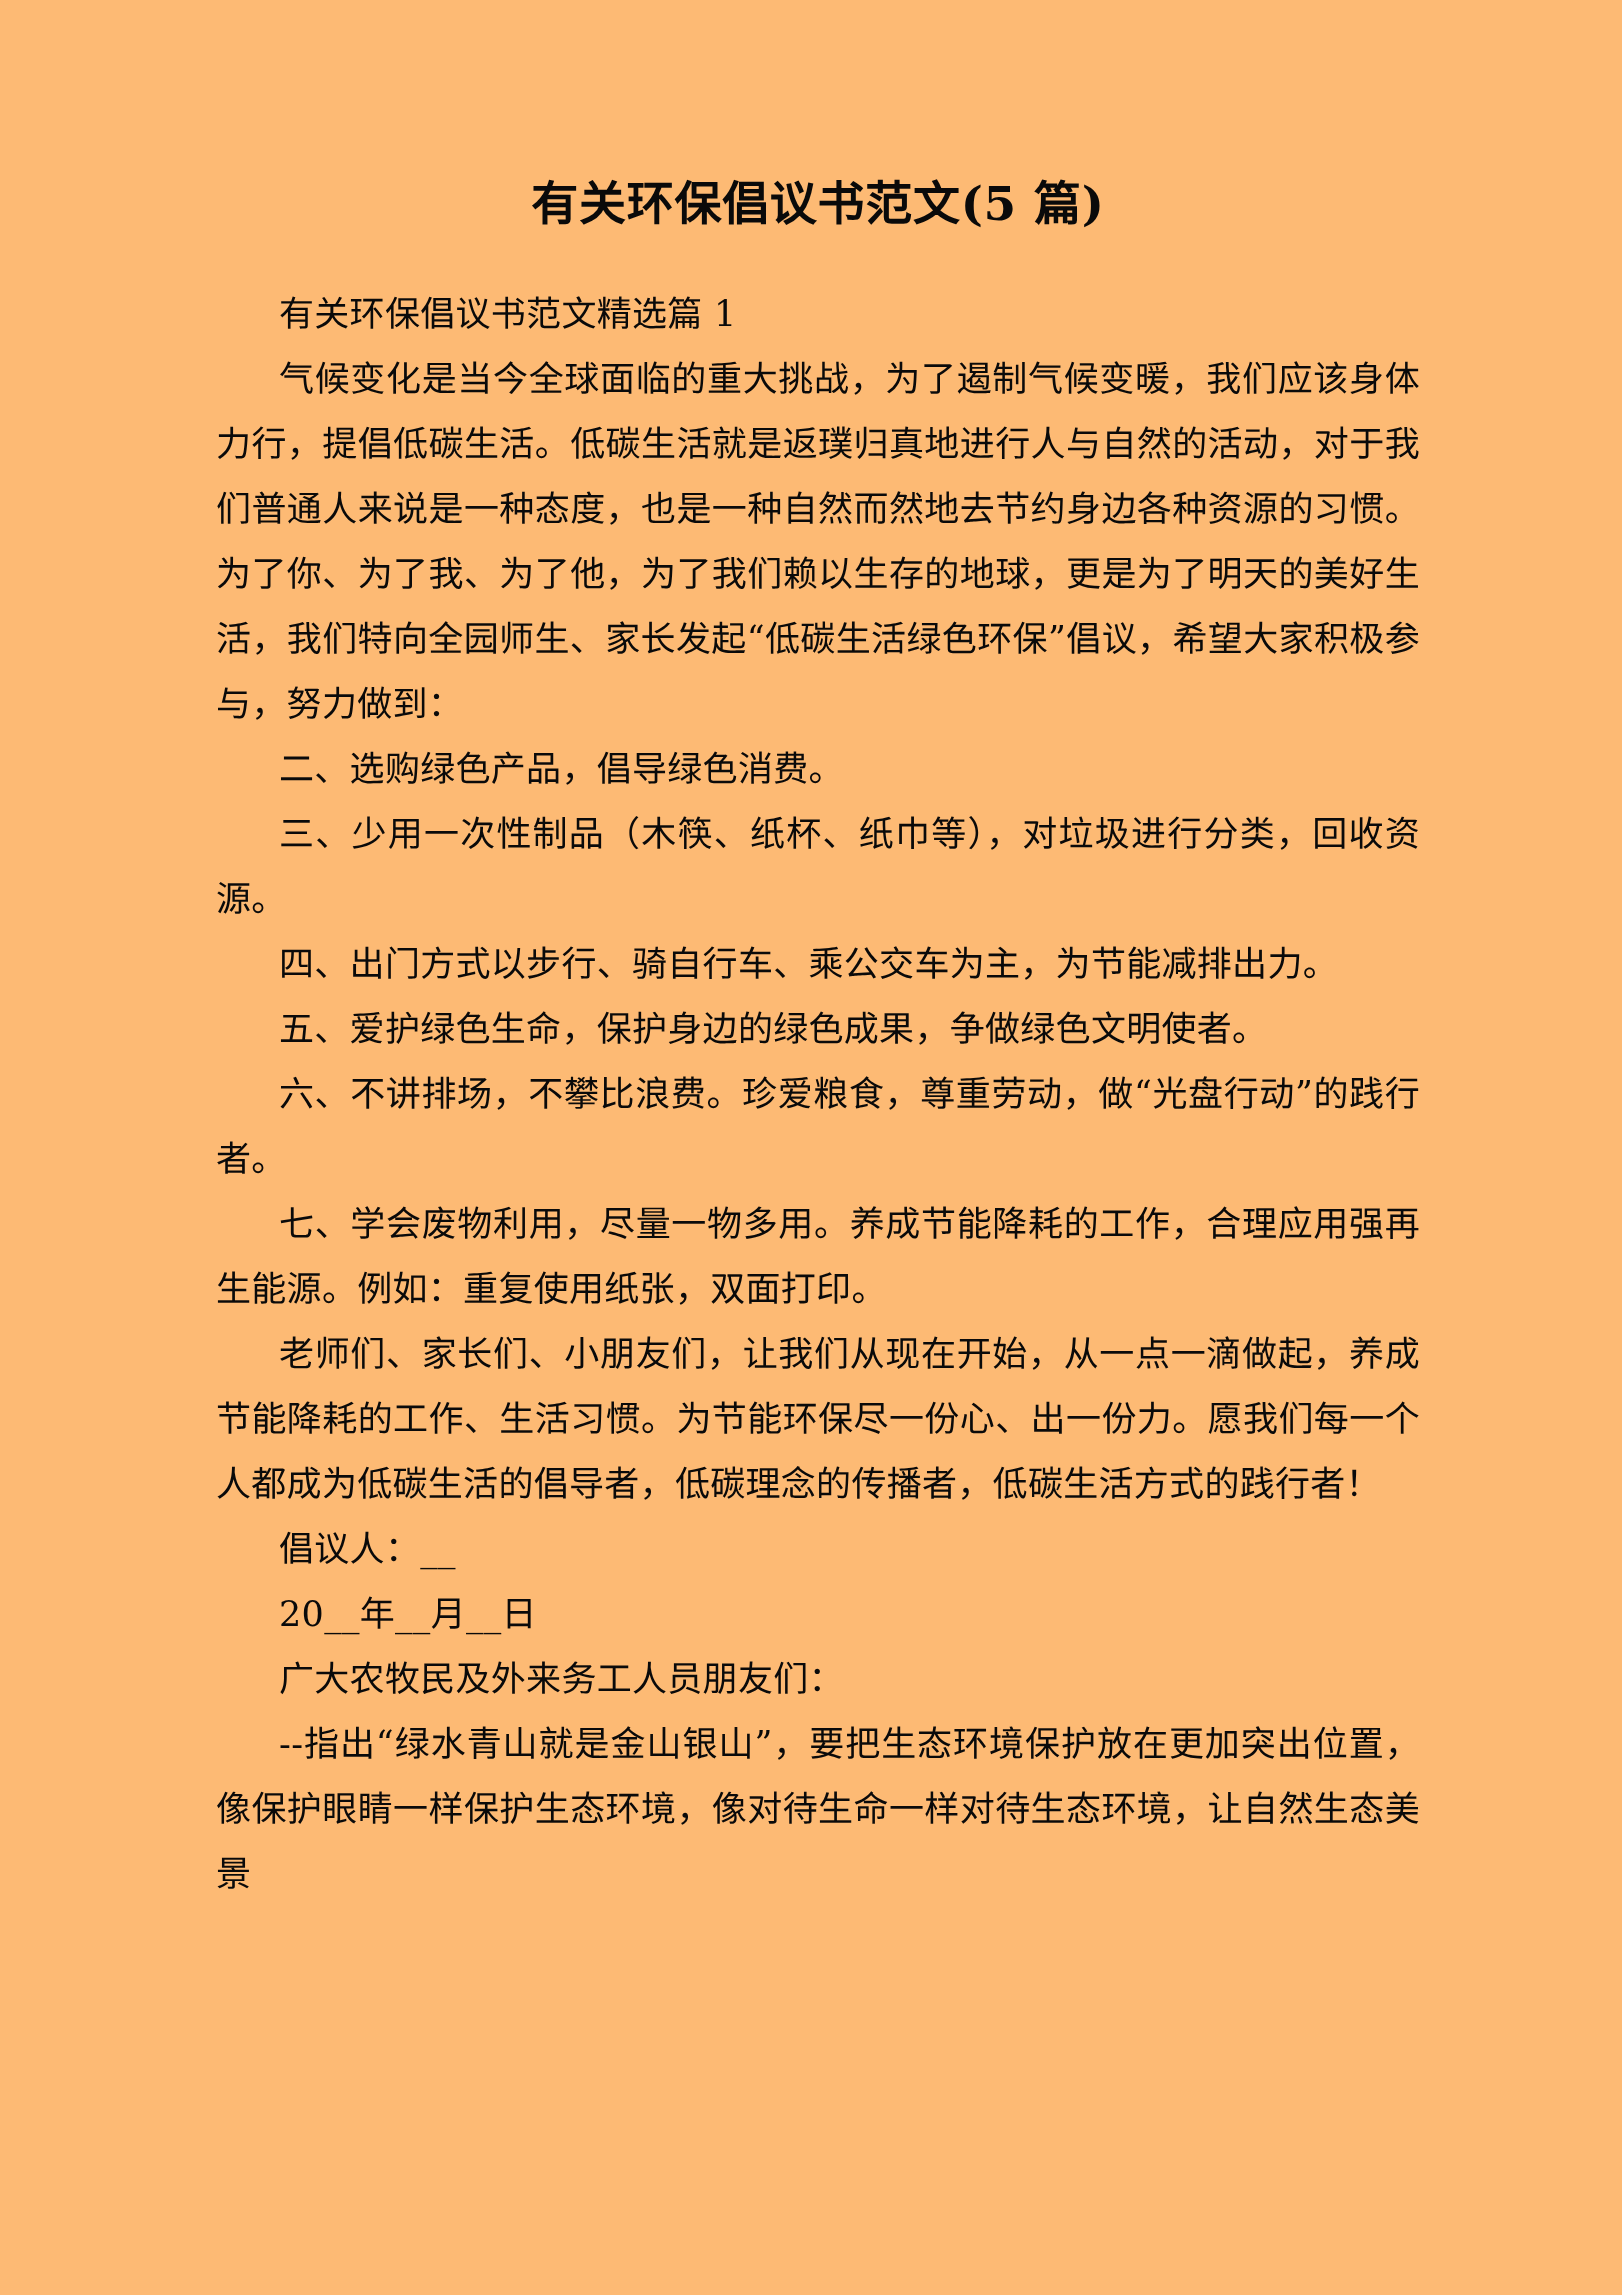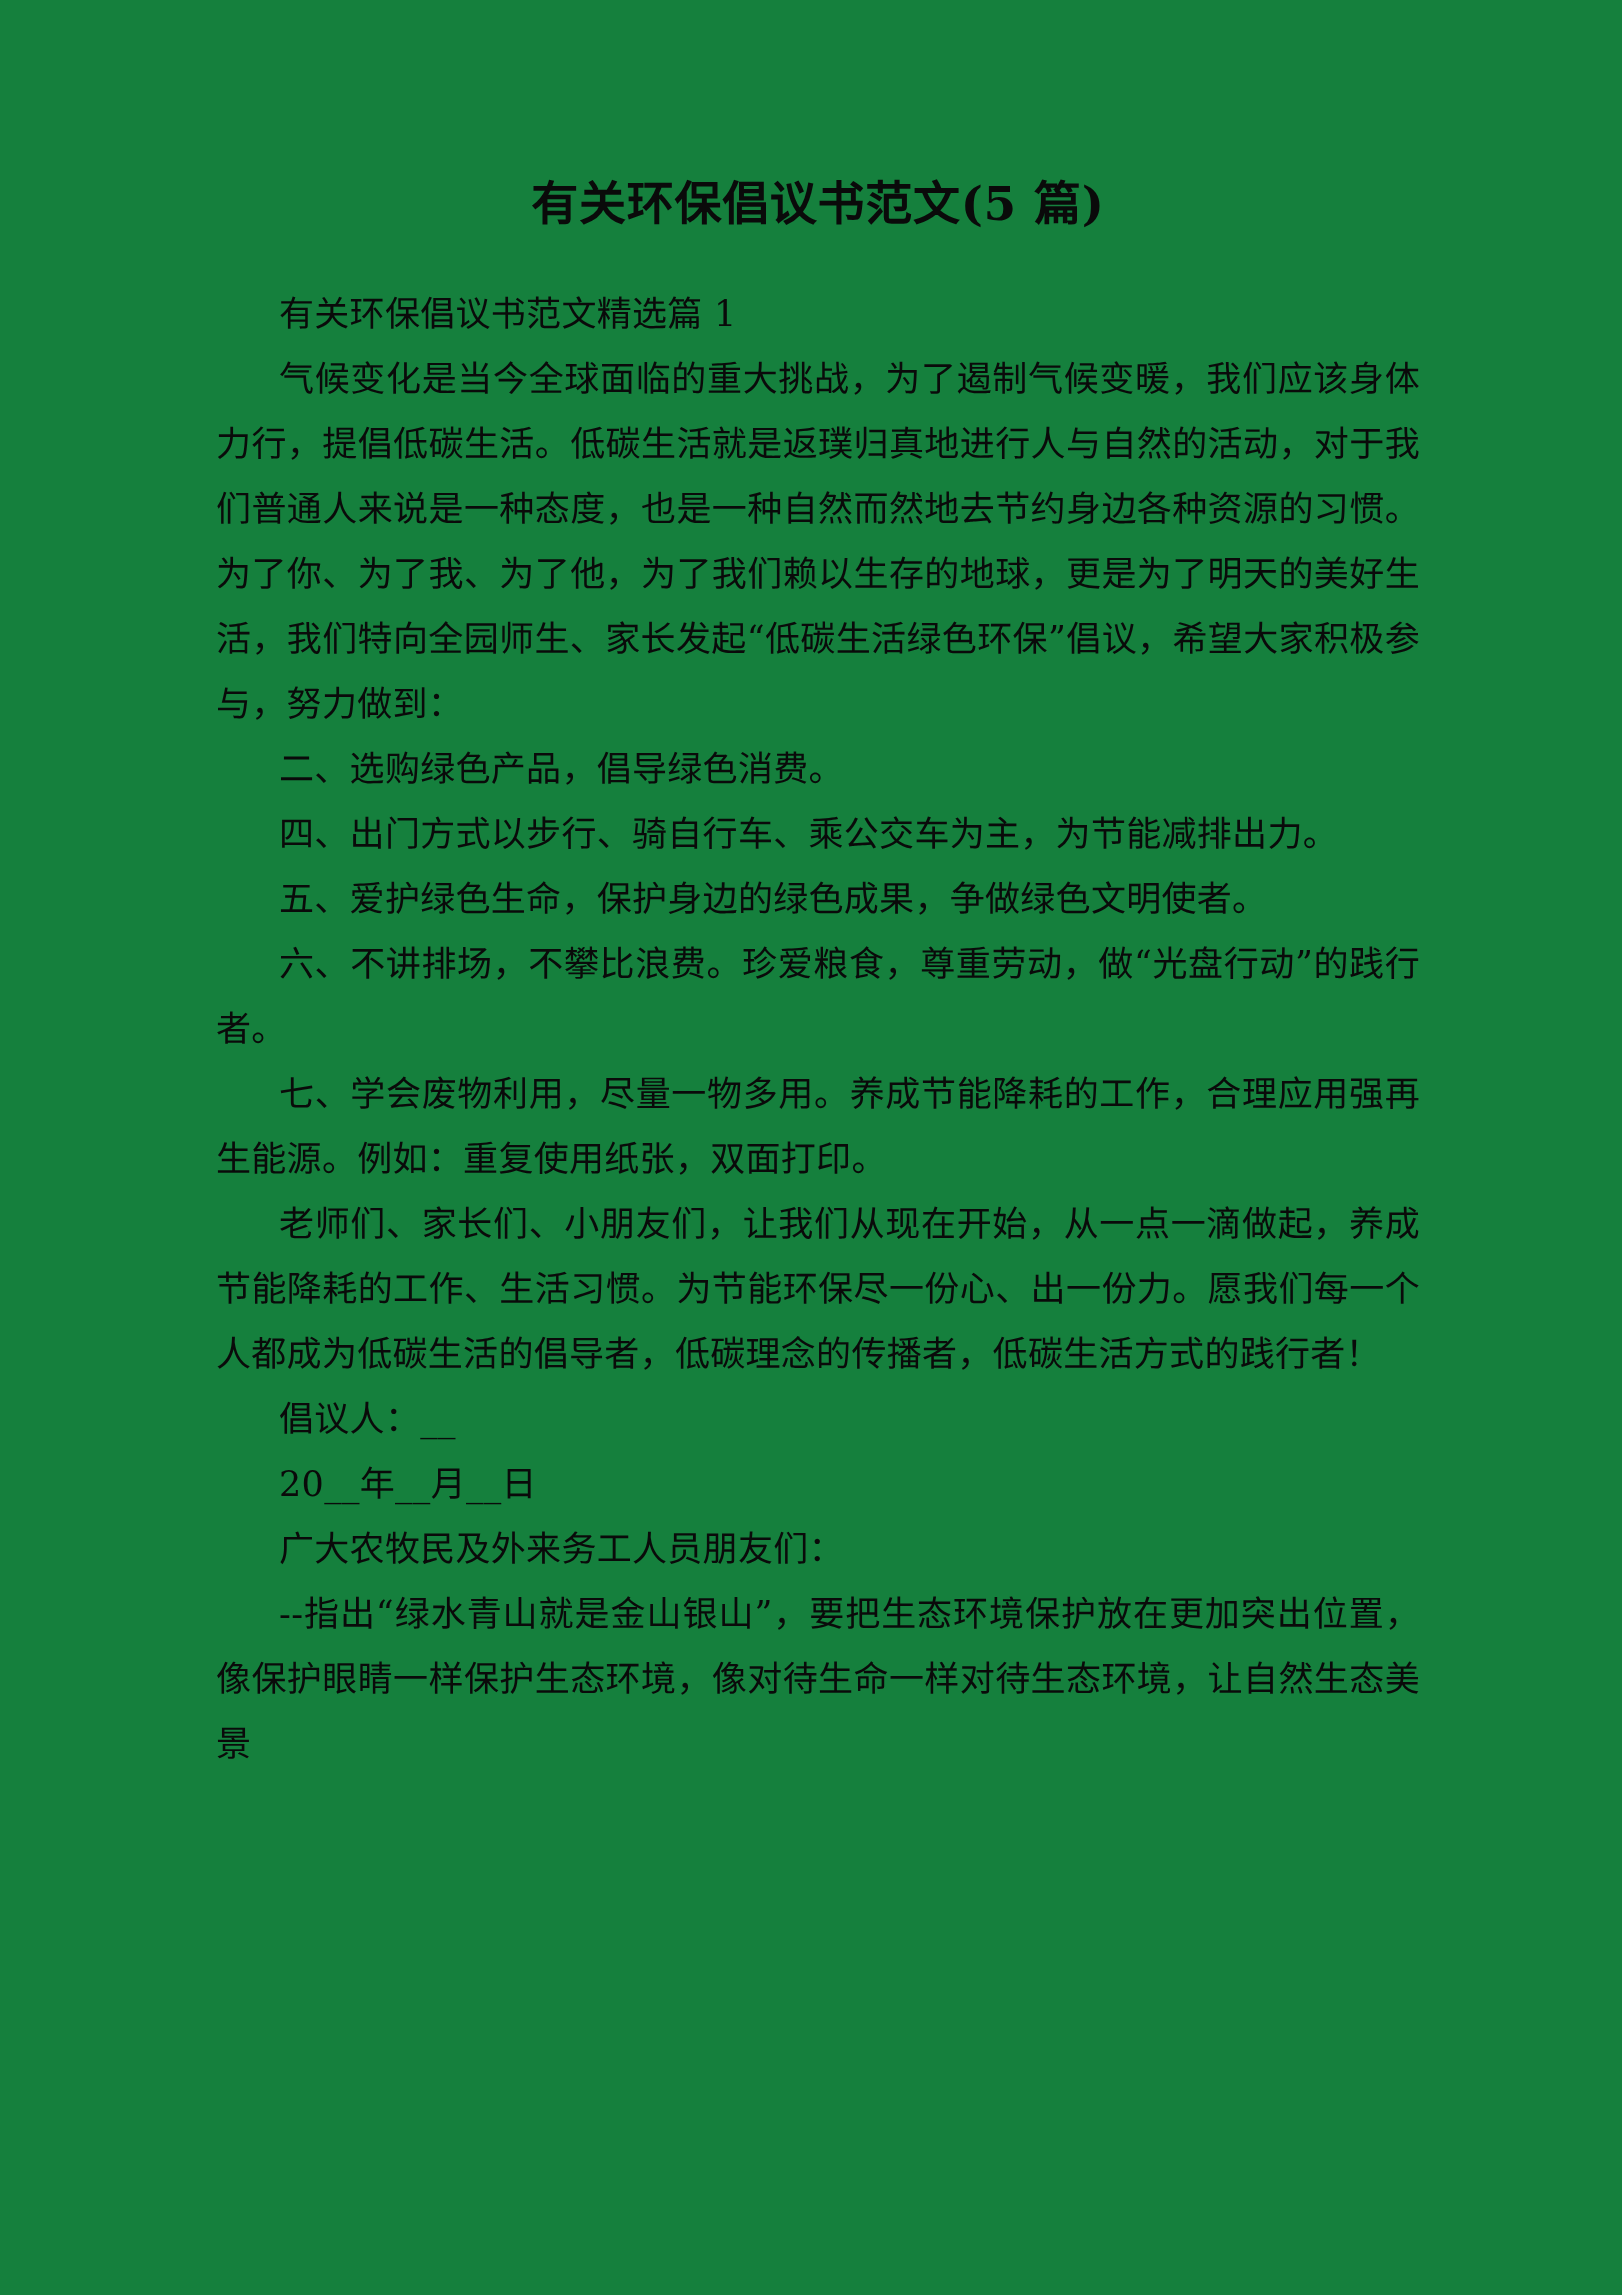--- a/index.html
+++ b/index.html
@@ -5,21 +5,21 @@
 <style>
   html, body {
     margin: 0;
     padding: 0;
     background: #ffffff;
   }
   .page {
     position: relative;
     width: 1623px;
     height: 2295px;
-    background: #15803d;
+    background: #fdba74;
     box-sizing: border-box;
     overflow: hidden;
     font-family: "DejaVu Serif", "Liberation Serif", serif;
     color: #0a0a0a;
   }
   .content {
     position: absolute;
     left: 216px;
     top: 0;
     width: 1204px;
@@ -59,20 +59,21 @@
     <h1 class="doc-title">有关环保倡议书范文(5 篇)</h1>
 
     <p class="para indent">有关环保倡议书范文精选篇 1</p>
 
 
     <p class="para indent">气候变化是当今全球面临的重大挑战，为了遏制气候变暖，我们应该身体力行，提倡低碳生活。低碳生活就是返璞归真地进行人与自然的活动，对于我们普通人来说是一种态度，也是一种自然而然地去节约身边各种资源的习惯。为了你、为了我、为了他，为了我们赖以生存的地球，更是为了明天的美好生活，我们特向全园师生、家长发起“低碳生活绿色环保”倡议，希望大家积极参与，努力做到：</p>
 
 
     <p class="para indent">二、选购绿色产品，倡导绿色消费。</p>
 
+    <p class="para indent">三、少用一次性制品（木筷、纸杯、纸巾等），对垃圾进行分类，回收资源。</p>
 
     <p class="para indent">四、出门方式以步行、骑自行车、乘公交车为主，为节能减排出力。</p>
 
     <p class="para indent">五、爱护绿色生命，保护身边的绿色成果，争做绿色文明使者。</p>
 
     <p class="para indent">六、不讲排场，不攀比浪费。珍爱粮食，尊重劳动，做“光盘行动”的践行者。</p>
 
     <p class="para indent">七、学会废物利用，尽量一物多用。养成节能降耗的工作，合理应用强再生能源。例如：重复使用纸张，双面打印。</p>
 
     <p class="para indent">老师们、家长们、小朋友们，让我们从现在开始，从一点一滴做起，养成节能降耗的工作、生活习惯。为节能环保尽一份心、出一份力。愿我们每一个人都成为低碳生活的倡导者，低碳理念的传播者，低碳生活方式的践行者！</p>

